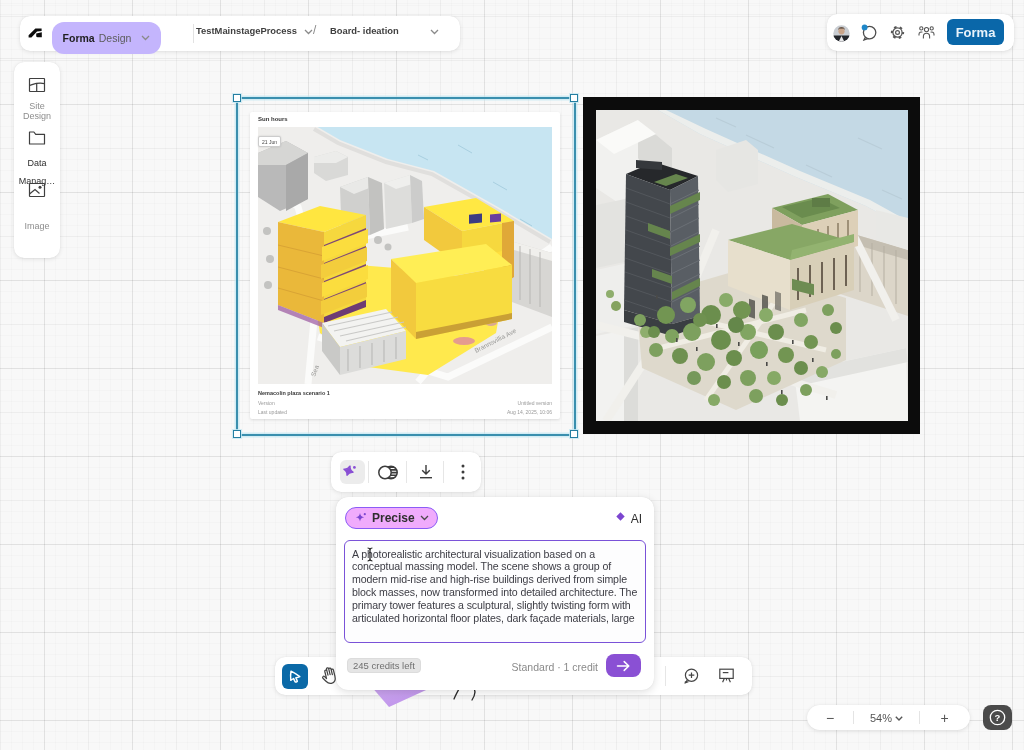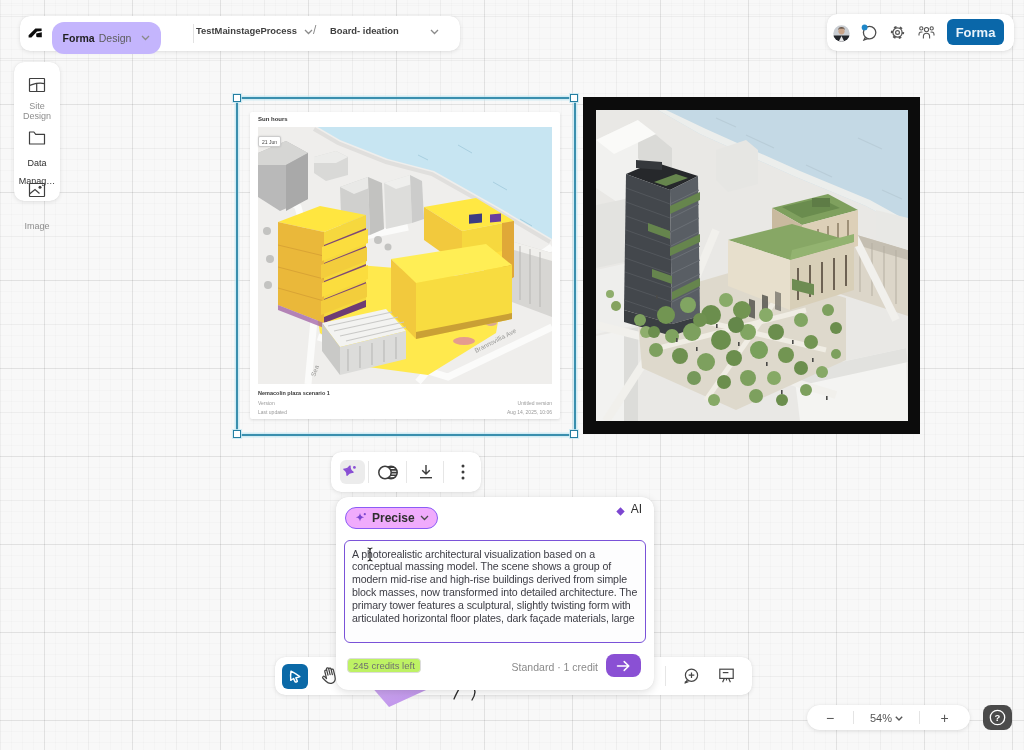--- a/index.html
+++ b/index.html
@@ -63,44 +63,44 @@
   
   #btb { left:275px; top:657px; width:477px; height:38px; z-index:20; }
   #btb .blue { position:absolute; left:7px; top:7px; width:26px; height:25px; background:#0b69a7; border-radius:6px; display:flex;align-items:center;justify-content:center; }
   
   #ai { left:336px; top:497px; width:318px; height:193px; border-radius:12px; z-index:50; box-shadow:0 2px 8px rgba(0,0,0,0.13), 0 0 1px rgba(0,0,0,0.1); }
   #precise {
     position:absolute; left:9px; top:10px; height:22px; border:1px solid #8b5cf6; border-radius:12px;
     display:flex; align-items:center; padding:0 8px; gap:5px; background:#f0abfc;
   }
   #precise span { font-size:12px; font-weight:700; color:#2f2f2f; }
-  #ailabel { position:absolute; right:12px; top:5px; font-size:12px; color:#2f2f2f; display:flex; align-items:flex-end; gap:6px; }
+  #ailabel { position:absolute; right:12px; top:15px; font-size:12px; color:#2f2f2f; display:flex; align-items:flex-start; gap:6px; }
   #prompt {
     position:absolute; left:8px; top:43px; width:302px; height:103px;
     border:1.5px solid #7a52d8; border-radius:6px; background:#fdfdfe;
     padding:6.5px 7px; font-size:10.6px; line-height:12.9px; color:#3c3c44; letter-spacing:-0.1px;
   }
   #caret { display:inline-block; width:1px; height:10px; background:#222; vertical-align:-1px; }
   #credpill {
     position:absolute; left:11px; top:161px; height:15px; border:1px solid #dcdcdc; border-radius:4px;
-    font-size:9.5px; color:#6f6f6f; display:flex; align-items:center; padding:0 5px; background:#bef264;
+    font-size:9.5px; color:#6f6f6f; display:flex; align-items:center; padding:0 5px; background:#e5e5e5;
   }
   #stdtxt { position:absolute; right:56px; top:164px; font-size:10.5px; color:#8a8a8a; }
   #send { position:absolute; right:13px; top:157px; width:35px; height:23px; background:#8a50d4; border-radius:8px; display:flex; align-items:center; justify-content:center; }
   
   #hleft { left:20px; top:16px; width:440px; height:35px; display:flex; align-items:center; z-index:60; }
   #fbpill { position:absolute; left:32px; top:6px; width:109px; height:32px; background:#c4b5fd; border-radius:12px; display:flex; align-items:center; justify-content:center; gap:4px; }
   #fbpill .f { font-size:10.5px; font-weight:700; color:#1e1e1e; }
   #fbpill .b { font-size:10.5px; color:#5c5c5c; }
   #hleft .sep { position:absolute; left:173px; top:8px; width:1px; height:19px; background:#e2e2e2; }
   .crumb { font-size:9.4px; font-weight:700; color:#3f3f3f; }
   #hright { left:827px; top:14px; width:187px; height:37px; z-index:60; }
   #share { position:absolute; right:10px; top:5px; width:57px; height:26px; background:#0a67a9; border-radius:6px; color:#e8f3fb; font-weight:700; font-size:13px; display:flex; align-items:center; justify-content:center; }
   
-  #ltb { left:14px; top:62px; width:46px; height:139px; z-index:60; text-align:center; }
+  #ltb { left:14px; top:62px; width:46px; height:196px; z-index:60; text-align:center; }
   #ltb .lbl { font-size:9px; line-height:10px; color:#8d8d8d; }
   #ltb .lbld { font-size:9px; line-height:18px; color:#2e2e2e; }
   
   #zoom { left:807px; top:705px; width:163px; height:25px; border-radius:13px; z-index:60; display:flex; align-items:center; }
   #zoom .d { width:1px; height:13px; background:#e4e4e4; }
   #help { position:absolute; left:983px; top:705px; width:29px; height:25px; background:#4b4b4b; border-radius:8px; z-index:60; display:flex; align-items:center; justify-content:center; }
 </style>
 </head>
 <body>
 

